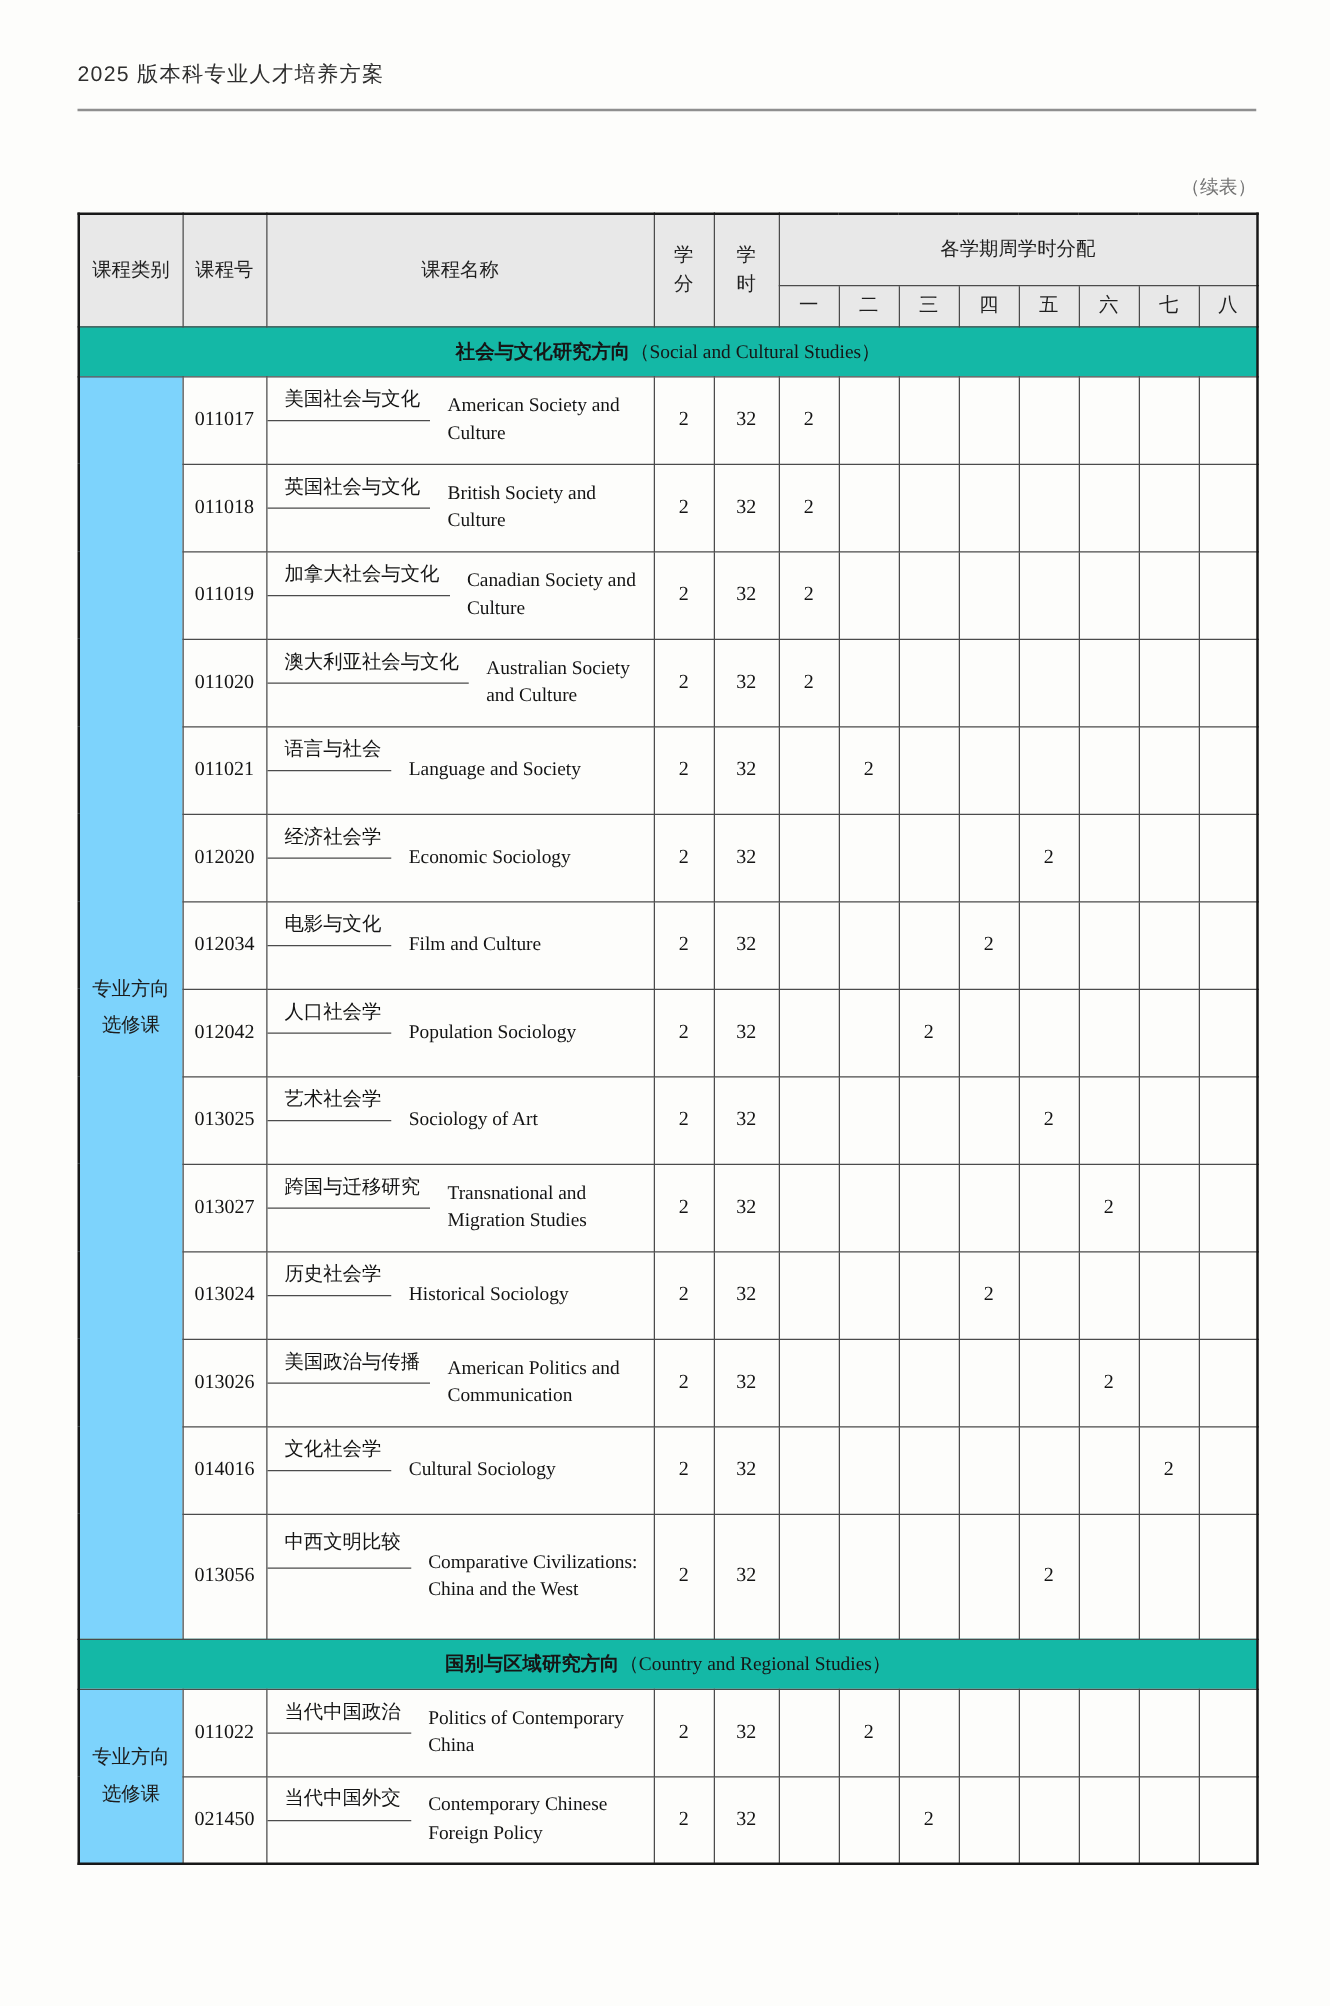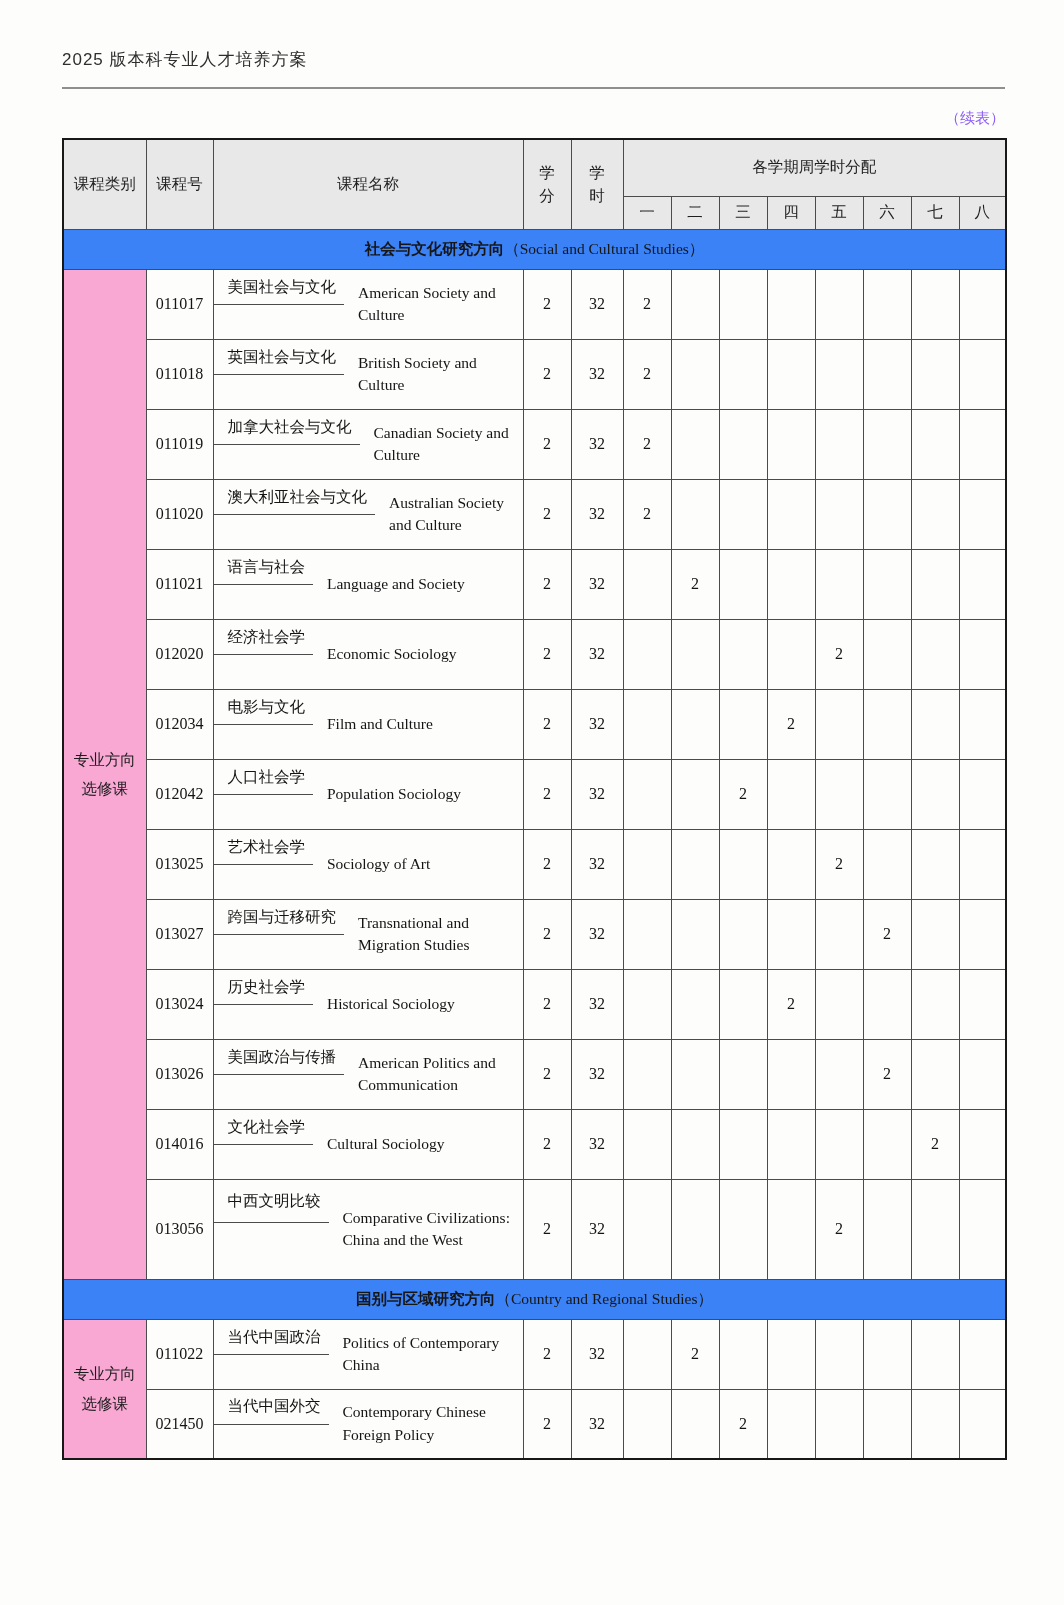--- a/index.html
+++ b/index.html
@@ -7,46 +7,46 @@
     width:1064px;height:1605px;background:#fdfdfb;position:relative;
     box-sizing:border-box;padding:48px 59px 0 62px;overflow:hidden;
     font-family:"Liberation Serif","DejaVu Serif",serif;color:#1c1c1c;
   }
   .doc-title{
     font-family:Liberation Sans, sans-serif;
     font-size:17px;line-height:24px;color:#2e2e2e;letter-spacing:1px;
   }
   .title-rule{height:2px;background:#8f8f8f;margin-top:15px;}
   .continued-note{
-    text-align:right;font-size:15px;line-height:22px;margin-top:18px;color:#8b5cf6;
+    text-align:right;font-size:15px;line-height:22px;margin-top:50px;color:#737373;
   }
   table.curriculum{
     width:943px;border-collapse:collapse;table-layout:fixed;margin-top:9px;
     border:2px solid #181818;
   }
   table.curriculum th,table.curriculum td{
     border:1px solid #4b4b4b;padding:0;vertical-align:middle;text-align:center;
   }
   thead th{
     background:#e8e8e8;
     font-family:"Liberation Sans","DejaVu Sans",sans-serif;
     font-weight:normal;font-size:15.5px;color:#1f1f1f;
   }
   thead tr.h1{height:57px;}
   thead tr.h2{height:33px;}
   .vstack{width:1.2em;margin:0 auto;word-break:break-all;line-height:1.5;text-align:center;}
-  tr.section{height:40px;background:#3b82f6;}
+  tr.section{height:40px;background:#14b8a6;}
   .sec-zh{
     font-family:"Liberation Sans","DejaVu Sans",sans-serif;
     font-weight:bold;font-size:15.5px;color:#161616;
   }
   .sec-en{font-size:15.5px;color:#161616;}
   tr.course{height:70px;}
   tr.course.tall{height:100px;}
-  td.cat{background:#f9a8d4;}
+  td.cat{background:#7dd3fc;}
   .cat-label{
     width:4.2em;margin:0 auto;word-break:break-all;text-align:center;
     font-size:15.5px;line-height:1.9;color:#1c1c1c;
   }
   td.num{font-size:16px;color:#141414;}
   td.name-cell{vertical-align:top;}
   .name-wrap{display:flex;flex-direction:row;height:68px;}
   tr.course.tall .name-wrap{height:98px;}
   .name-wrap .zh{
     height:34px;flex:0 0 auto;display:flex;align-items:center;

